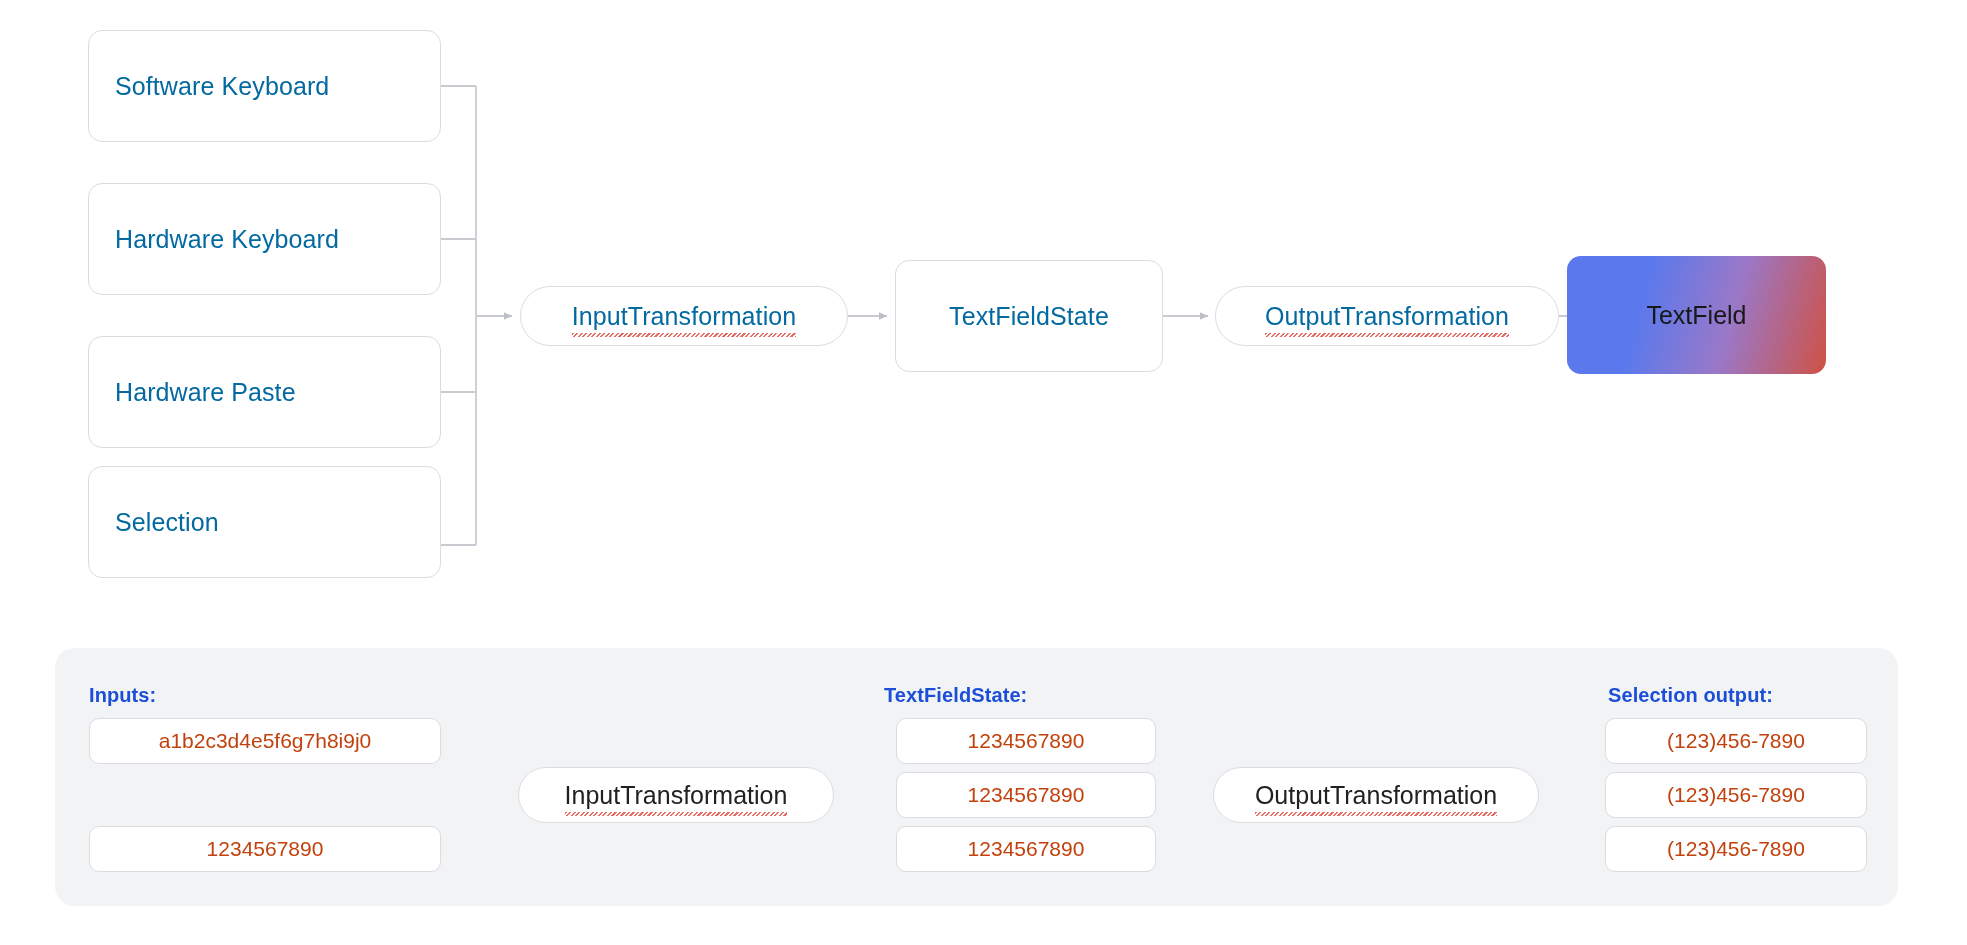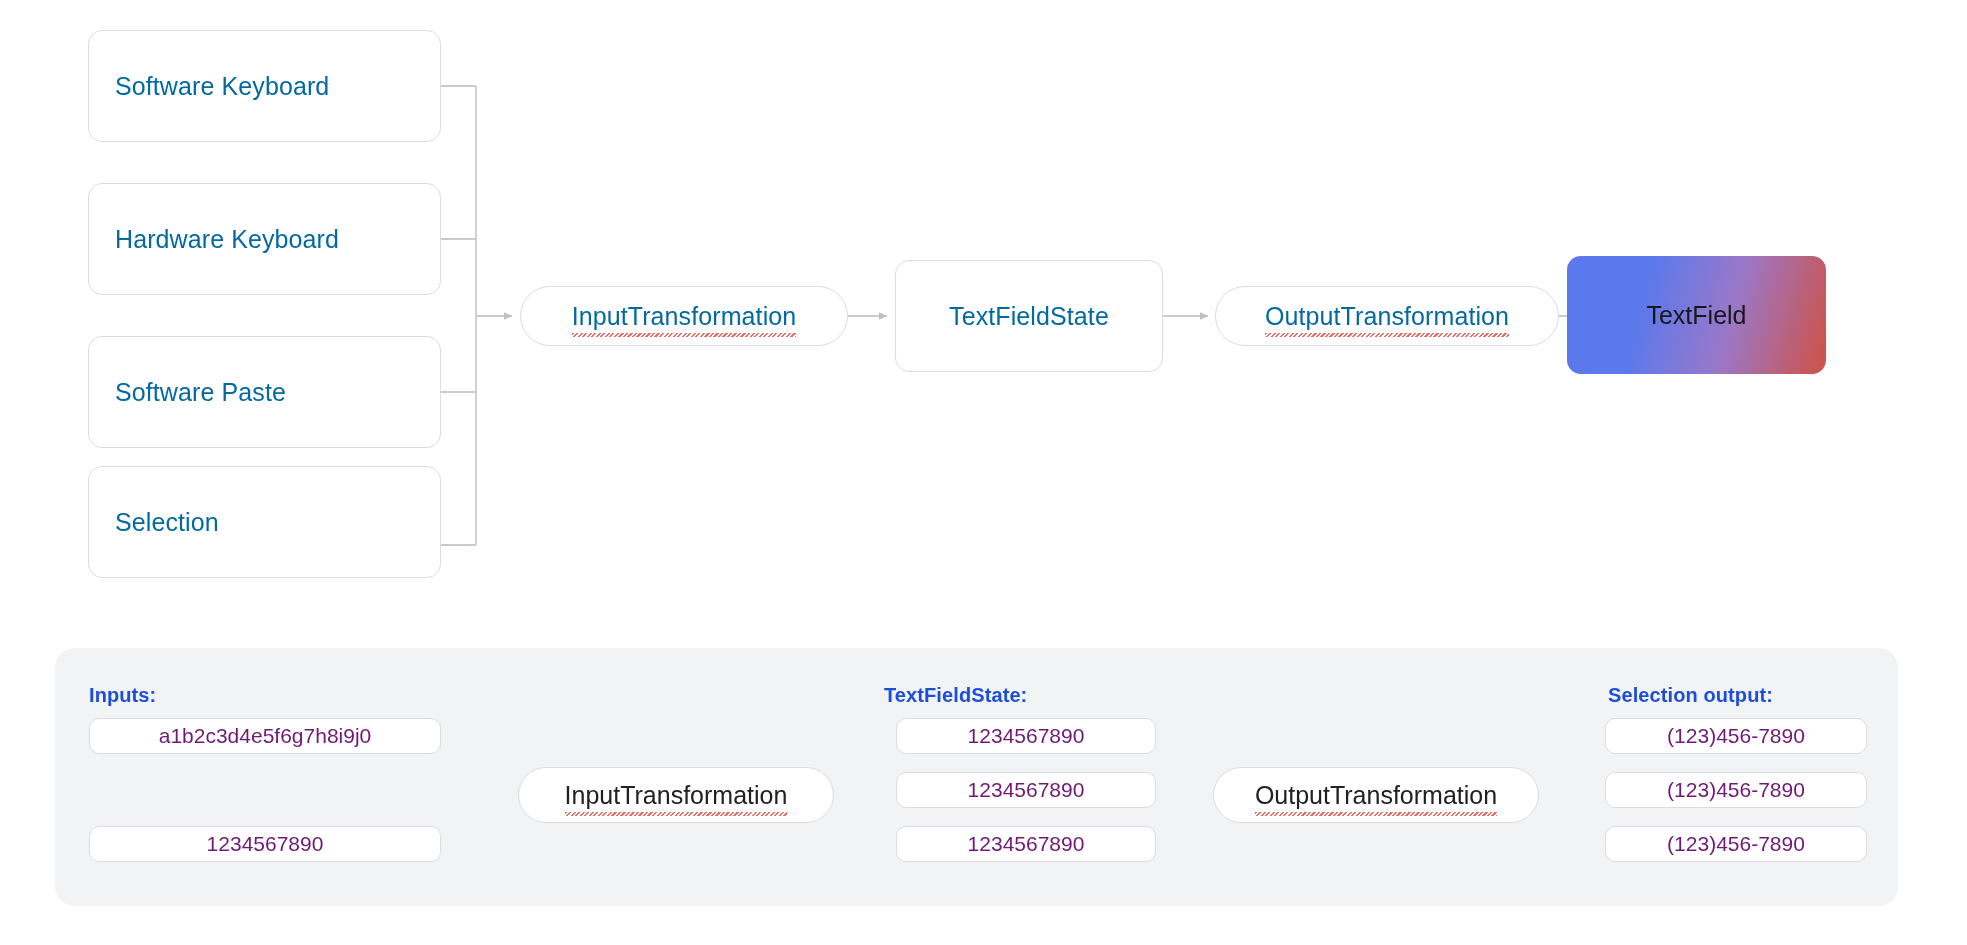--- a/index.html
+++ b/index.html
@@ -100,29 +100,29 @@
   .col-label {
     position: absolute;
     font-size: 20px;
     font-weight: bold;
     color: #1d4ed8;
     letter-spacing: 0.1px;
     white-space: nowrap;
   }
   .val-box {
     position: absolute;
-    height: 36px;
+    height: 46px;
     background: #ffffff;
     border: 1.6px solid #dadce0;
     border-radius: 10px;
     display: flex;
     align-items: center;
     justify-content: center;
     font-size: 21px;
-    color: #701a75;
+    color: #c2410c;
   }
   .ex-pill {
     position: absolute;
     height: 56px;
     background: #ffffff;
     border: 1.6px solid #dadce0;
     border-radius: 999px;
     display: flex;
     align-items: center;
     justify-content: center;
@@ -196,21 +196,21 @@
     <path class="wire" d="M1570,849 L1600,849" marker-end="url(#arrowhead)" style="stroke: rgb(200, 204, 208);"></path>
   </svg>
 
   <div class="node rect src-box" style="top:30px;">
     <span>Software Keyboard</span>
   </div>
   <div class="node rect src-box" style="top:183px;">
     <span>Hardware Keyboard</span>
   </div>
   <div class="node rect src-box" style="top:336px;">
-    <span>Software Paste</span>
+    <span>Hardware Paste</span>
   </div>
   <div class="node rect src-box" style="top:466px;">
     <span>Selection</span>
   </div>
 
   <div class="node pill pipe-pill" style="left:520px; top:286px; width:328px;">
     <span class="squiggle">InputTransformation</span>
   </div>
 
   <div class="node rect pipe-rect" style="left:895px; top:260px; width:268px;">

